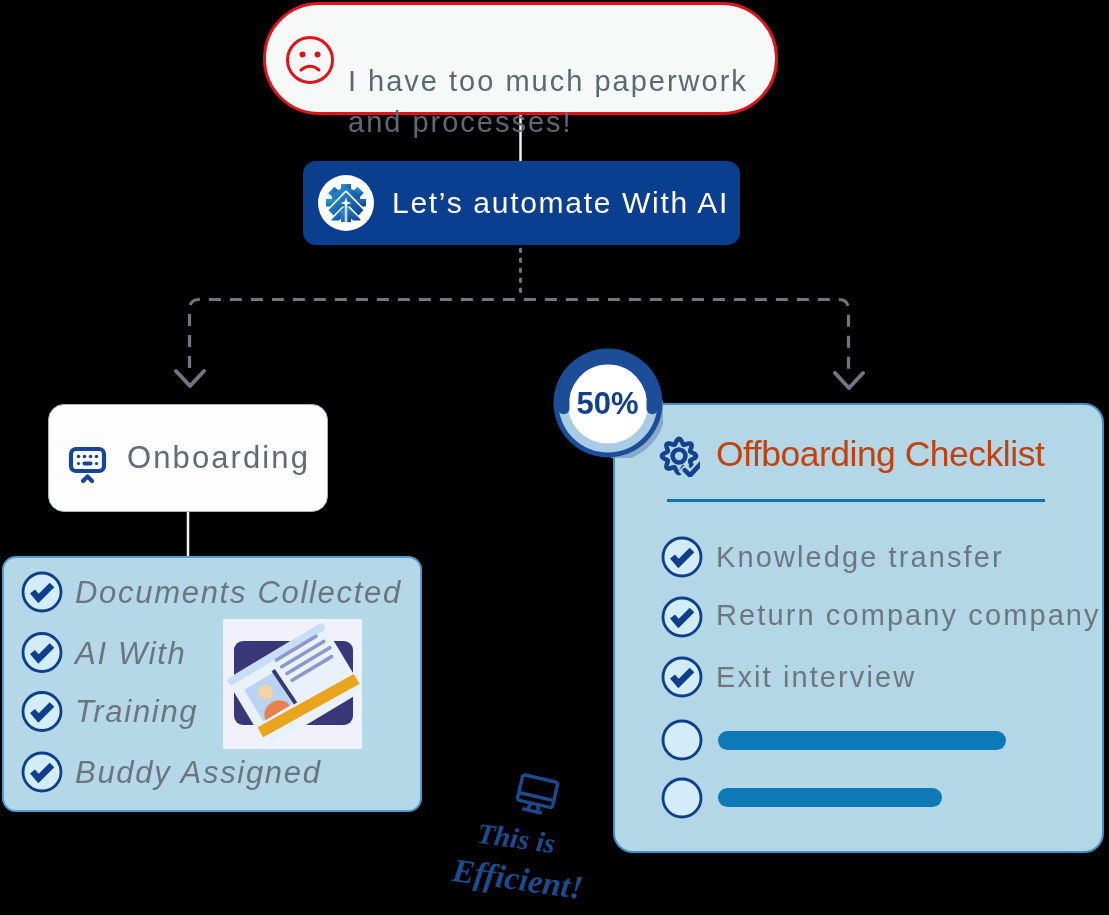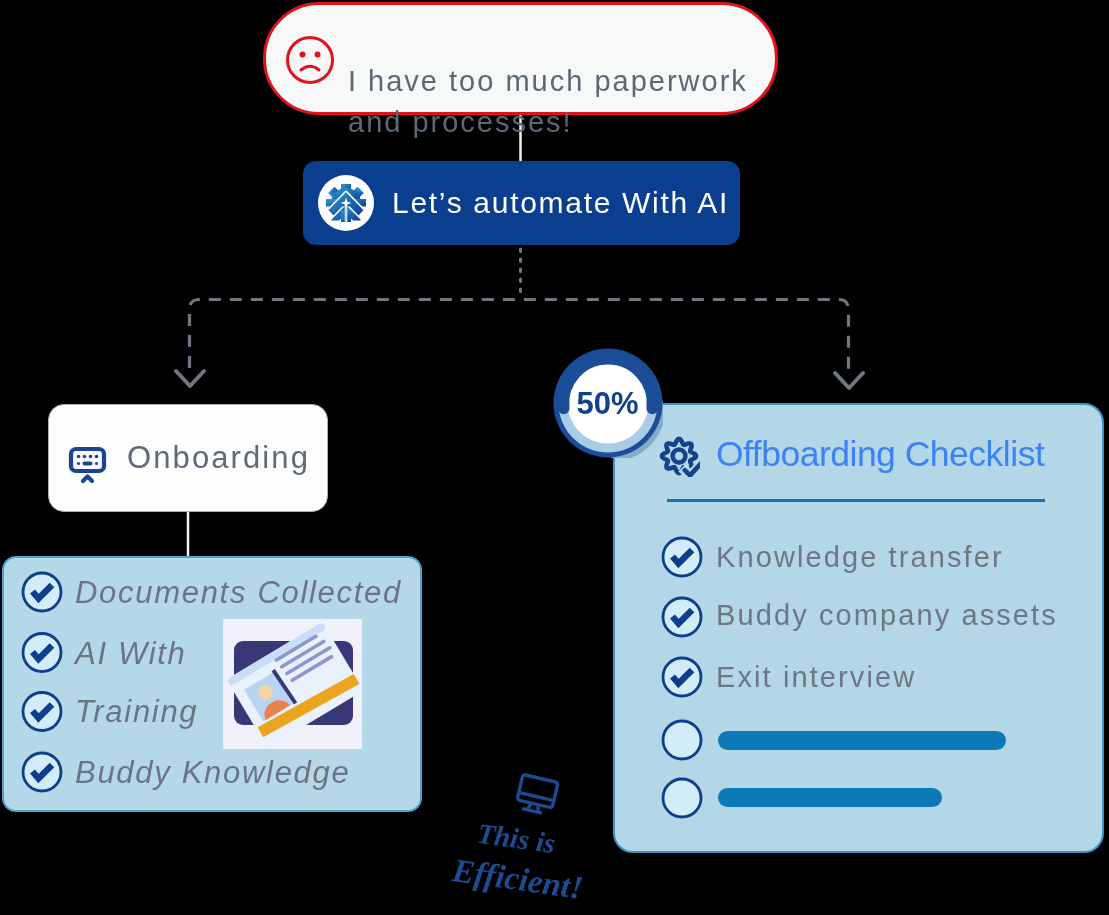--- a/index.html
+++ b/index.html
@@ -16,21 +16,21 @@
           border:1.5px solid #a9b0b9;border-radius:16px;}
   .oncard-text{left:127px;top:404px;height:108px;line-height:108px;font-size:31px;color:#5e6b7a;letter-spacing:2.1px;}
   .lcard{left:2px;top:556px;width:420px;height:256px;box-sizing:border-box;background:#b5d8e9;
          border:2.5px solid #4ea0cd;border-radius:14px;}
   .rcard{left:613px;top:403px;width:491px;height:450px;box-sizing:border-box;background:#b4d7e8;
          border:2px solid #3e93c3;border-radius:20px;border-top-left-radius:0;}
   .litem{font-size:31px;color:#6b7580;white-space:nowrap;letter-spacing:1.7px;font-style:italic;}
   .ritem{font-size:29px;color:#6d7780;white-space:nowrap;letter-spacing:2.1px;text-align:center;}
   .divider{left:667px;top:499px;width:378px;height:3px;background:#1371ae;}
   .bar{background:#0d79b6;border-radius:10px;height:19px;}
-  .rtitle{left:716px;top:434px;font-size:35.5px;color:#3b82f6;letter-spacing:-0.5px;white-space:nowrap;}
+  .rtitle{left:716px;top:434px;font-size:35.5px;color:#c2410c;letter-spacing:-0.5px;white-space:nowrap;}
   .script{font-family:"Liberation Serif",serif;font-style:italic;font-weight:bold;color:#1c4b90;}
 </style>
 </head>
 <body>
 
 <svg class="abs" style="left:0;top:0" width="1109" height="915" viewBox="0 0 1109 915" fill="none">
   <line x1="520.5" y1="115" x2="520.5" y2="161" stroke="#f1f3f4" stroke-width="2.5"></line>
   <line x1="188" y1="512" x2="188" y2="556" stroke="#f1f3f4" stroke-width="2.5"></line>
   <line x1="520.5" y1="249" x2="520.5" y2="297" stroke="#717a84" stroke-width="3" stroke-dasharray="2.5 7.5" stroke-linecap="round"></line>
   <path d="M189.5,368 V310 Q189.5,299.5 199,299.5 H839 Q848.5,299.5 848.5,310 V370" stroke="#6e7781" stroke-width="3.2" stroke-dasharray="12 9"></path>
@@ -84,21 +84,21 @@
   <circle cx="29.5" cy="18.5" r="1.6" fill="#1a4496"></circle>
   <rect x="15.5" y="16.5" width="10" height="4" rx="2" fill="#1a4496"></rect>
   <path d="M16,36 L20.5,31.5 L25,36" stroke="#1a4496" stroke-width="4.2" stroke-linecap="round" stroke-linejoin="round"></path>
 </svg>
 <div class="abs oncard-text">Onboarding</div>
 
 <div class="abs lcard"></div>
 <div class="abs litem" style="left:75px;top:575px">Documents Collected</div>
 <div class="abs litem" style="left:75px;top:636px">AI With</div>
 <div class="abs litem" style="left:75px;top:694px">Training</div>
-<div class="abs litem" style="left:75px;top:755px">Buddy Knowledge</div>
+<div class="abs litem" style="left:75px;top:755px">Buddy Assigned</div>
 
 <svg class="abs" style="left:223px;top:618px" width="142" height="131" viewBox="0 0 142 131">
   <rect x="0" y="1" width="139" height="130" fill="#f1f1fb"></rect>
   <rect x="11" y="23" width="119" height="84" rx="9" fill="#383878"></rect>
   <defs>
       <clipPath id="cardclip">
         <rect x="16" y="27" width="112" height="80" rx="5"></rect>
       </clipPath>
     </defs>
   <g transform="rotate(-31 72 67)">
@@ -125,21 +125,21 @@
   <g stroke="#14428c" stroke-width="4.3" stroke-linecap="round">
     <path d="M36.25,20.00L35.90,21.04L34.95,21.97L33.63,22.71L32.29,23.29L31.24,23.81L30.67,24.42L30.64,25.25L31.02,26.36L31.56,27.72L31.96,29.18L31.98,30.51L31.49,31.49L30.51,31.98L29.18,31.96L27.72,31.56L26.36,31.02L25.25,30.64L24.42,30.67L23.81,31.24L23.29,32.29L22.71,33.63L21.97,34.95L21.04,35.90L20.00,36.25L18.96,35.90L18.03,34.95L17.29,33.63L16.71,32.29L16.19,31.24L15.58,30.67L14.75,30.64L13.64,31.02L12.28,31.56L10.82,31.96L9.49,31.98L8.51,31.49L8.02,30.51L8.04,29.18L8.44,27.72L8.98,26.36L9.36,25.25L9.33,24.42L8.76,23.81L7.71,23.29L6.37,22.71L5.05,21.97L4.10,21.04L3.75,20.00L4.10,18.96L5.05,18.03L6.37,17.29L7.71,16.71L8.76,16.19L9.33,15.58L9.36,14.75L8.98,13.64L8.44,12.28L8.04,10.82L8.02,9.49L8.51,8.51L9.49,8.02L10.82,8.04L12.28,8.44L13.64,8.98L14.75,9.36L15.58,9.33L16.19,8.76L16.71,7.71L17.29,6.37L18.03,5.05L18.96,4.10L20.00,3.75L21.04,4.10L21.97,5.05L22.71,6.37L23.29,7.71L23.81,8.76L24.42,9.33L25.25,9.36L26.36,8.98L27.72,8.44L29.18,8.04L30.51,8.02L31.49,8.51L31.98,9.49L31.96,10.82L31.56,12.28L31.02,13.64L30.64,14.75L30.67,15.58L31.24,16.19L32.29,16.71L33.63,17.29L34.95,18.03L35.90,18.96L36.25,20.00Z"></path>
     <circle cx="20" cy="20" r="6.1"></circle>
   </g>
   <path d="M23,31 L31,39 L45,24" stroke="#b4d7e8" stroke-width="10" fill="none"></path>
   <path d="M25.5,33.5 L30.5,38.5 L41,27" stroke="#14428c" stroke-width="4.4" stroke-linecap="round" stroke-linejoin="round" fill="none"></path>
 </svg>
 <div class="abs rtitle">Offboarding Checklist</div>
 <div class="abs divider"></div>
 <div class="abs ritem" style="left:716px;top:541px">Knowledge transfer</div>
-<div class="abs ritem" style="left:716px;top:599px">Buddy company assets</div>
+<div class="abs ritem" style="left:716px;top:599px">Return company company</div>
 <div class="abs ritem" style="left:716px;top:661px">Exit interview</div>
 <div class="abs bar" style="left:718px;top:731px;width:288px"></div>
 <div class="abs bar" style="left:718px;top:788px;width:224px"></div>
 
 <svg class="abs" style="left:0;top:0" width="1109" height="915" viewBox="0 0 1109 915" fill="none">
   <g id="checks">
 
     <g transform="translate(42,592)">
         <use href="#ckc"></use>
       </g>

